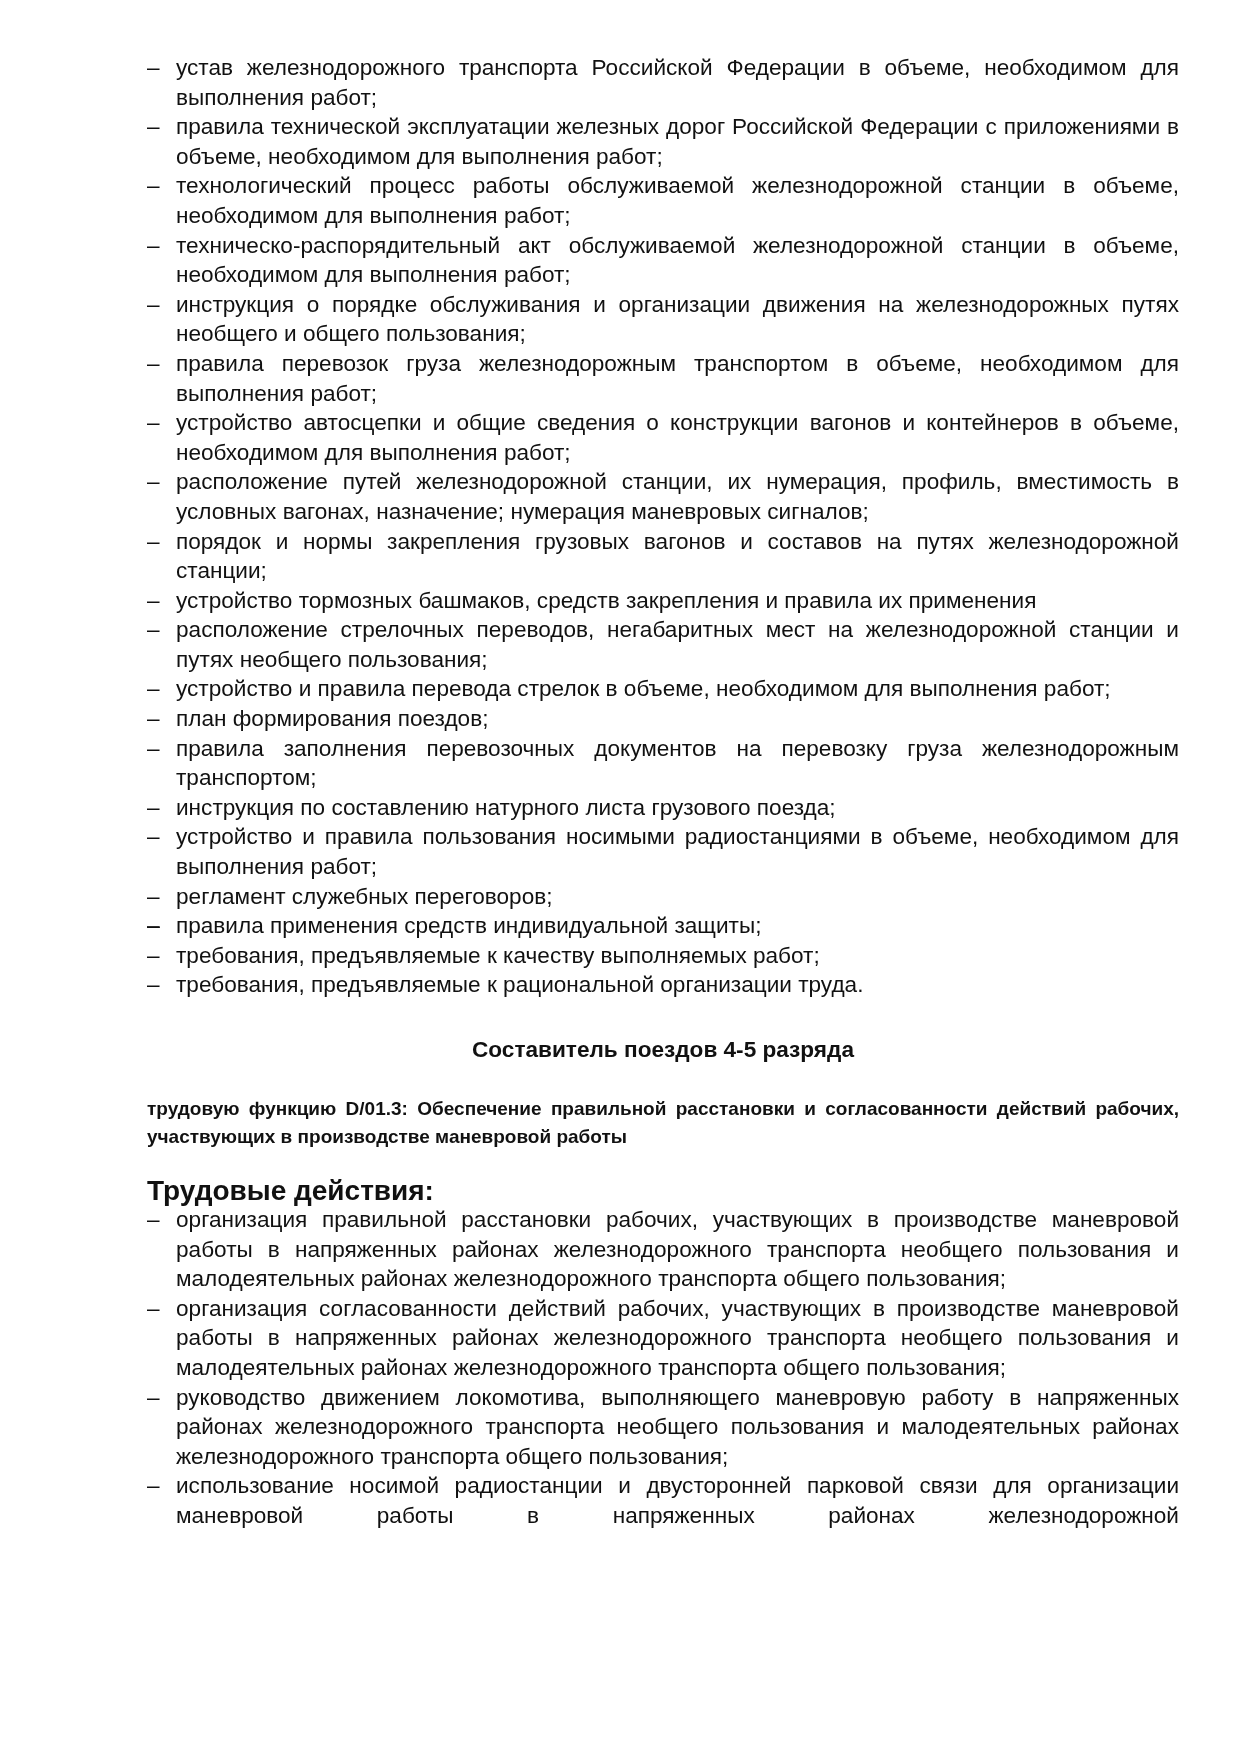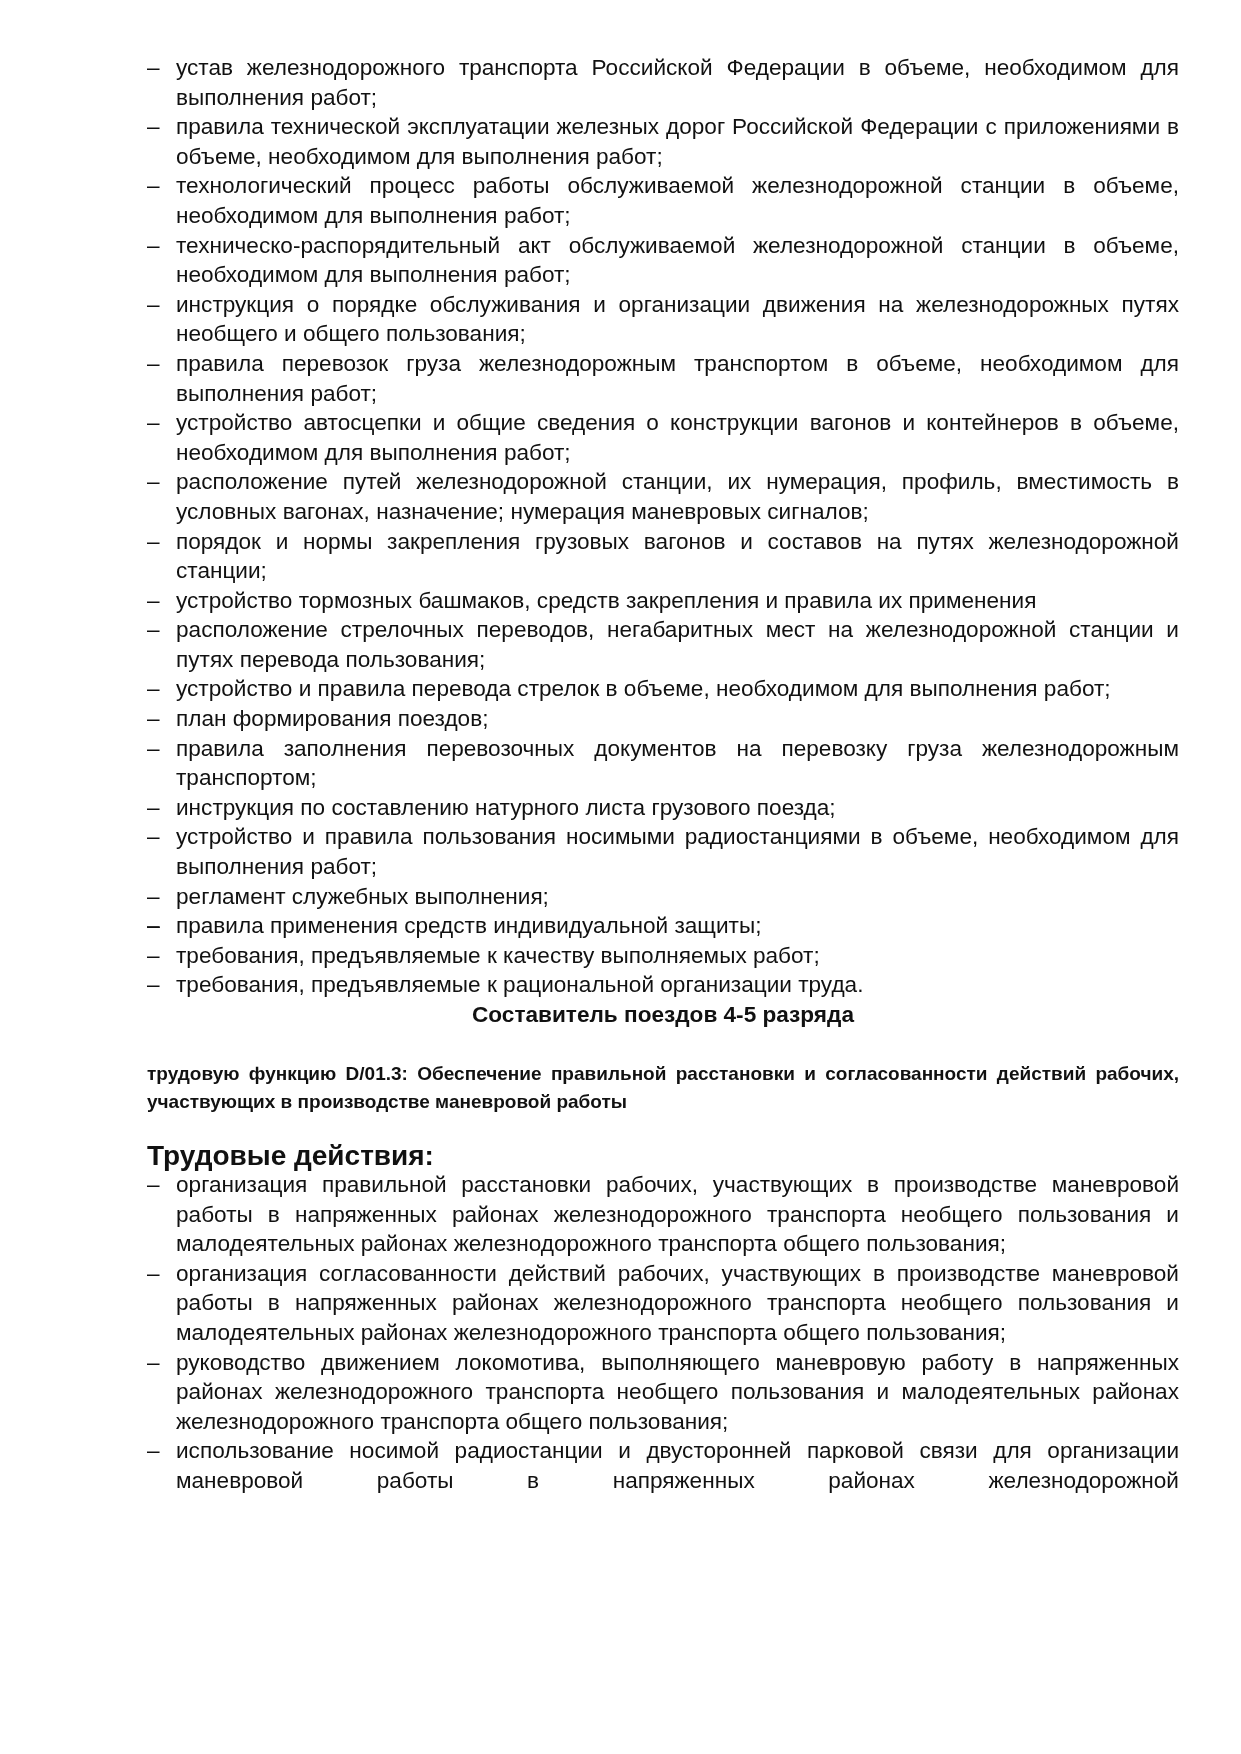--- a/index.html
+++ b/index.html
@@ -24,20 +24,21 @@
     text-align-last: left;
   }
   ul.dash li .dash-mark {
     position: absolute; left: 0; top: 0;
   }
   .section-title {
     text-align: center;
     font-weight: bold;
     font-size: 22.6px;
     line-height: 29px;
+    margin-top: 35px;
     margin-bottom: 0;
     padding-left: 0;
   }
   .function-title {
     font-weight: bold;
     font-size: 19px;
     line-height: 28px;
     margin-top: 31px;
     text-align: justify;
     text-align-last: left;
@@ -59,27 +60,27 @@
     <li><span class="dash-mark">–</span><span>устав железнодорожного транспорта Российской Федерации в объеме, необходимом для выполнения работ;</span></li>
     <li><span class="dash-mark">–</span><span>правила технической эксплуатации железных дорог Российской Федерации с приложениями в объеме, необходимом для выполнения работ;</span></li>
     <li><span class="dash-mark">–</span><span>технологический процесс работы обслуживаемой железнодорожной станции в объеме, необходимом для выполнения работ;</span></li>
     <li><span class="dash-mark">–</span><span>техническо-распорядительный акт обслуживаемой железнодорожной станции в объеме, необходимом для выполнения работ;</span></li>
     <li><span class="dash-mark">–</span><span>инструкция о порядке обслуживания и организации движения на железнодорожных путях необщего и общего пользования;</span></li>
     <li><span class="dash-mark">–</span><span>правила перевозок груза железнодорожным транспортом в объеме, необходимом для выполнения работ;</span></li>
     <li><span class="dash-mark">–</span><span>устройство автосцепки и общие сведения о конструкции вагонов и контейнеров в объеме, необходимом для выполнения работ;</span></li>
     <li><span class="dash-mark">–</span><span>расположение путей железнодорожной станции, их нумерация, профиль, вместимость в условных вагонах, назначение; нумерация маневровых сигналов;</span></li>
     <li><span class="dash-mark">–</span><span>порядок и нормы закрепления грузовых вагонов и составов на путях железнодорожной станции;</span></li>
     <li><span class="dash-mark">–</span><span>устройство тормозных башмаков, средств закрепления и правила их применения</span></li>
-    <li><span class="dash-mark">–</span><span>расположение стрелочных переводов, негабаритных мест на железнодорожной станции и путях перевода пользования;</span></li>
+    <li><span class="dash-mark">–</span><span>расположение стрелочных переводов, негабаритных мест на железнодорожной станции и путях необщего пользования;</span></li>
     <li><span class="dash-mark">–</span><span>устройство и правила перевода стрелок в объеме, необходимом для выполнения работ;</span></li>
     <li><span class="dash-mark">–</span><span>план формирования поездов;</span></li>
     <li><span class="dash-mark">–</span><span>правила заполнения перевозочных документов на перевозку груза железнодорожным транспортом;</span></li>
     <li><span class="dash-mark">–</span><span>инструкция по составлению натурного листа грузового поезда;</span></li>
     <li><span class="dash-mark">–</span><span>устройство и правила пользования носимыми радиостанциями в объеме, необходимом для выполнения работ;</span></li>
-    <li><span class="dash-mark">–</span><span>регламент служебных выполнения;</span></li>
+    <li><span class="dash-mark">–</span><span>регламент служебных переговоров;</span></li>
     <li><span class="dash-mark">–</span></li>
     <li><span class="dash-mark">–</span></li>
     <li><span class="dash-mark">–</span><span>правила применения средств индивидуальной защиты;</span></li>
     <li><span class="dash-mark">–</span><span>требования, предъявляемые к качеству выполняемых работ;</span></li>
     <li><span class="dash-mark">–</span><span>требования, предъявляемые к рациональной организации труда.</span></li>
   </ul>
 
   <div class="section-title">Составитель поездов  4-5 разряда</div>
 
   <div class="function-title">трудовую функцию D/01.3: Обеспечение правильной расстановки и согласованности действий рабочих, участвующих в производстве маневровой работы</div>

